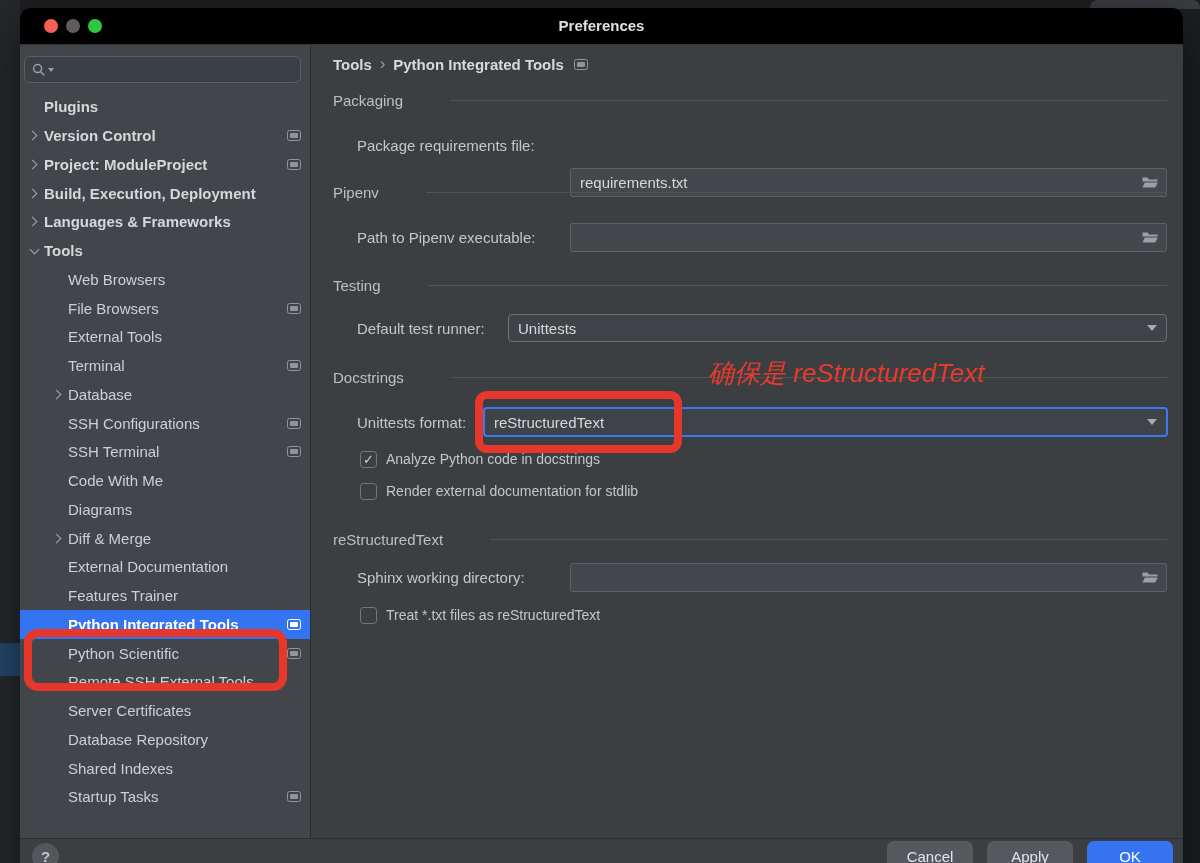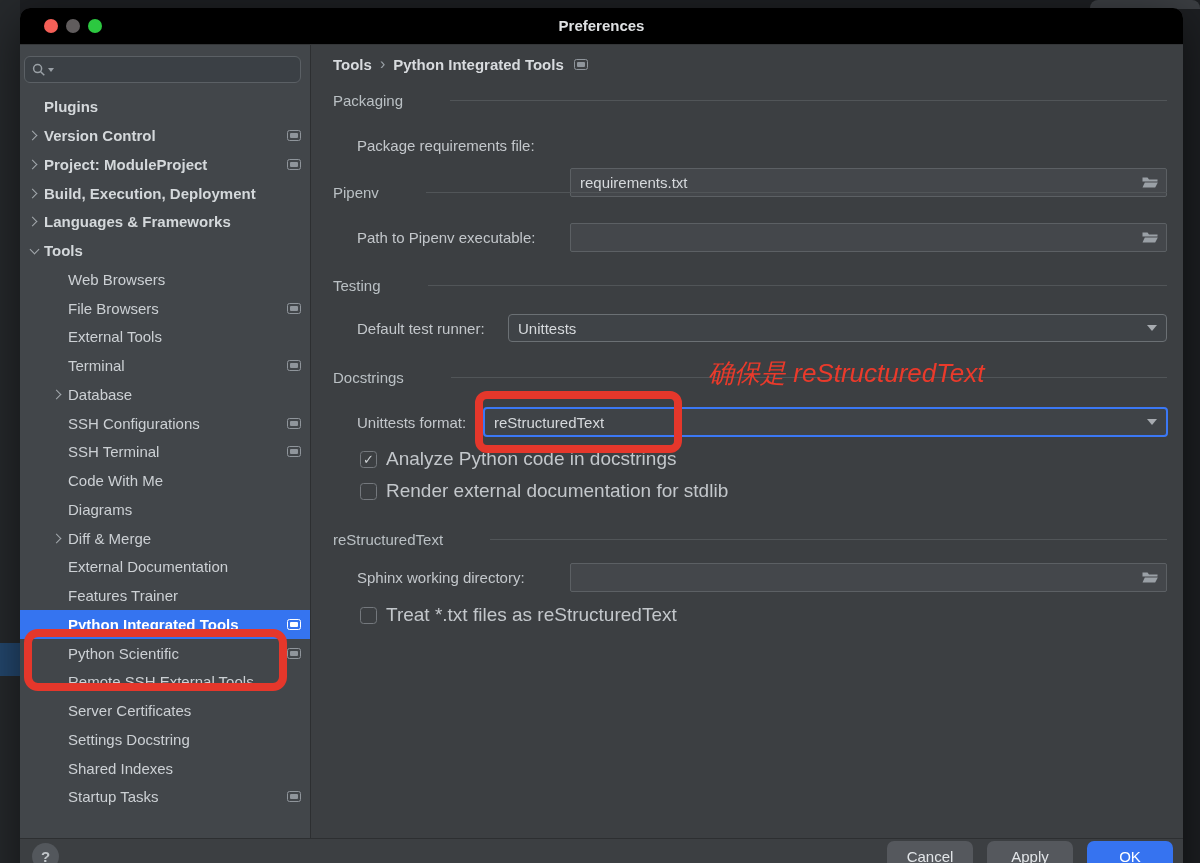--- a/index.html
+++ b/index.html
@@ -73,21 +73,21 @@
               display:flex; align-items:center; padding:0 26px 0 9px; font-size:15px; color:#d6d9dc; }
   .dropdown.focused { border:2px solid #3b78f5; }
   .dd-caret { position:absolute; right:9px; top:50%; transform:translateY(-50%); width:0; height:0;
               border-left:5px solid transparent; border-right:5px solid transparent; border-top:6px solid #a7abb0; }
 
   .cbrow { height:18px; }
   .cbox { width:17px; height:17px; border:1.7px solid #74787d; border-radius:3.5px; flex:none;
           display:flex; align-items:center; justify-content:center; font-size:13px; color:transparent; }
   .cbox.checked { color:#ced2d5; }
   .cbox.checked::before { content:"\2713"; }
-  .cblabel { font-size:19px; color:#c3c7cb; margin-left:9px; white-space:nowrap; }
+  .cblabel { font-size:14px; color:#c3c7cb; margin-left:9px; white-space:nowrap; }
 
   
   .footer { position:absolute; left:0; top:830px; width:1163px; height:70px; background:#3c3f42; border-top:1px solid #2d2f31; }
   .help-btn { position:absolute; left:12px; top:4px; width:27px; height:27px; border-radius:50%;
               background:#53575c; color:#c2c6ca; font-size:15px; font-weight:700;
               display:flex; align-items:center; justify-content:center; }
   .btn { position:absolute; top:2px; width:86px; height:30px; border-radius:7px; font-size:15px;
          display:flex; align-items:center; justify-content:center; color:#e2e5e8; cursor:pointer; }
   .btn-plain { background:#55585d; }
   .btn-ok { background:#3673f0; color:#ffffff; }
@@ -232,21 +232,21 @@
           <div class="tree-row lvl1">
             <span class="chev-slot"></span>
             <span class="tree-label">Remote SSH External Tools</span>
           </div>
           <div class="tree-row lvl1">
             <span class="chev-slot"></span>
             <span class="tree-label">Server Certificates</span>
           </div>
           <div class="tree-row lvl1">
             <span class="chev-slot"></span>
-            <span class="tree-label">Settings Docstring</span>
+            <span class="tree-label">Database Repository</span>
           </div>
           <div class="tree-row lvl1">
             <span class="chev-slot"></span>
             <span class="tree-label">Shared Indexes</span>
           </div>
           <div class="tree-row lvl1">
             <span class="chev-slot"></span>
             <span class="tree-label">Startup Tasks</span>
             <span class="panel-icon"></span>
           </div>

